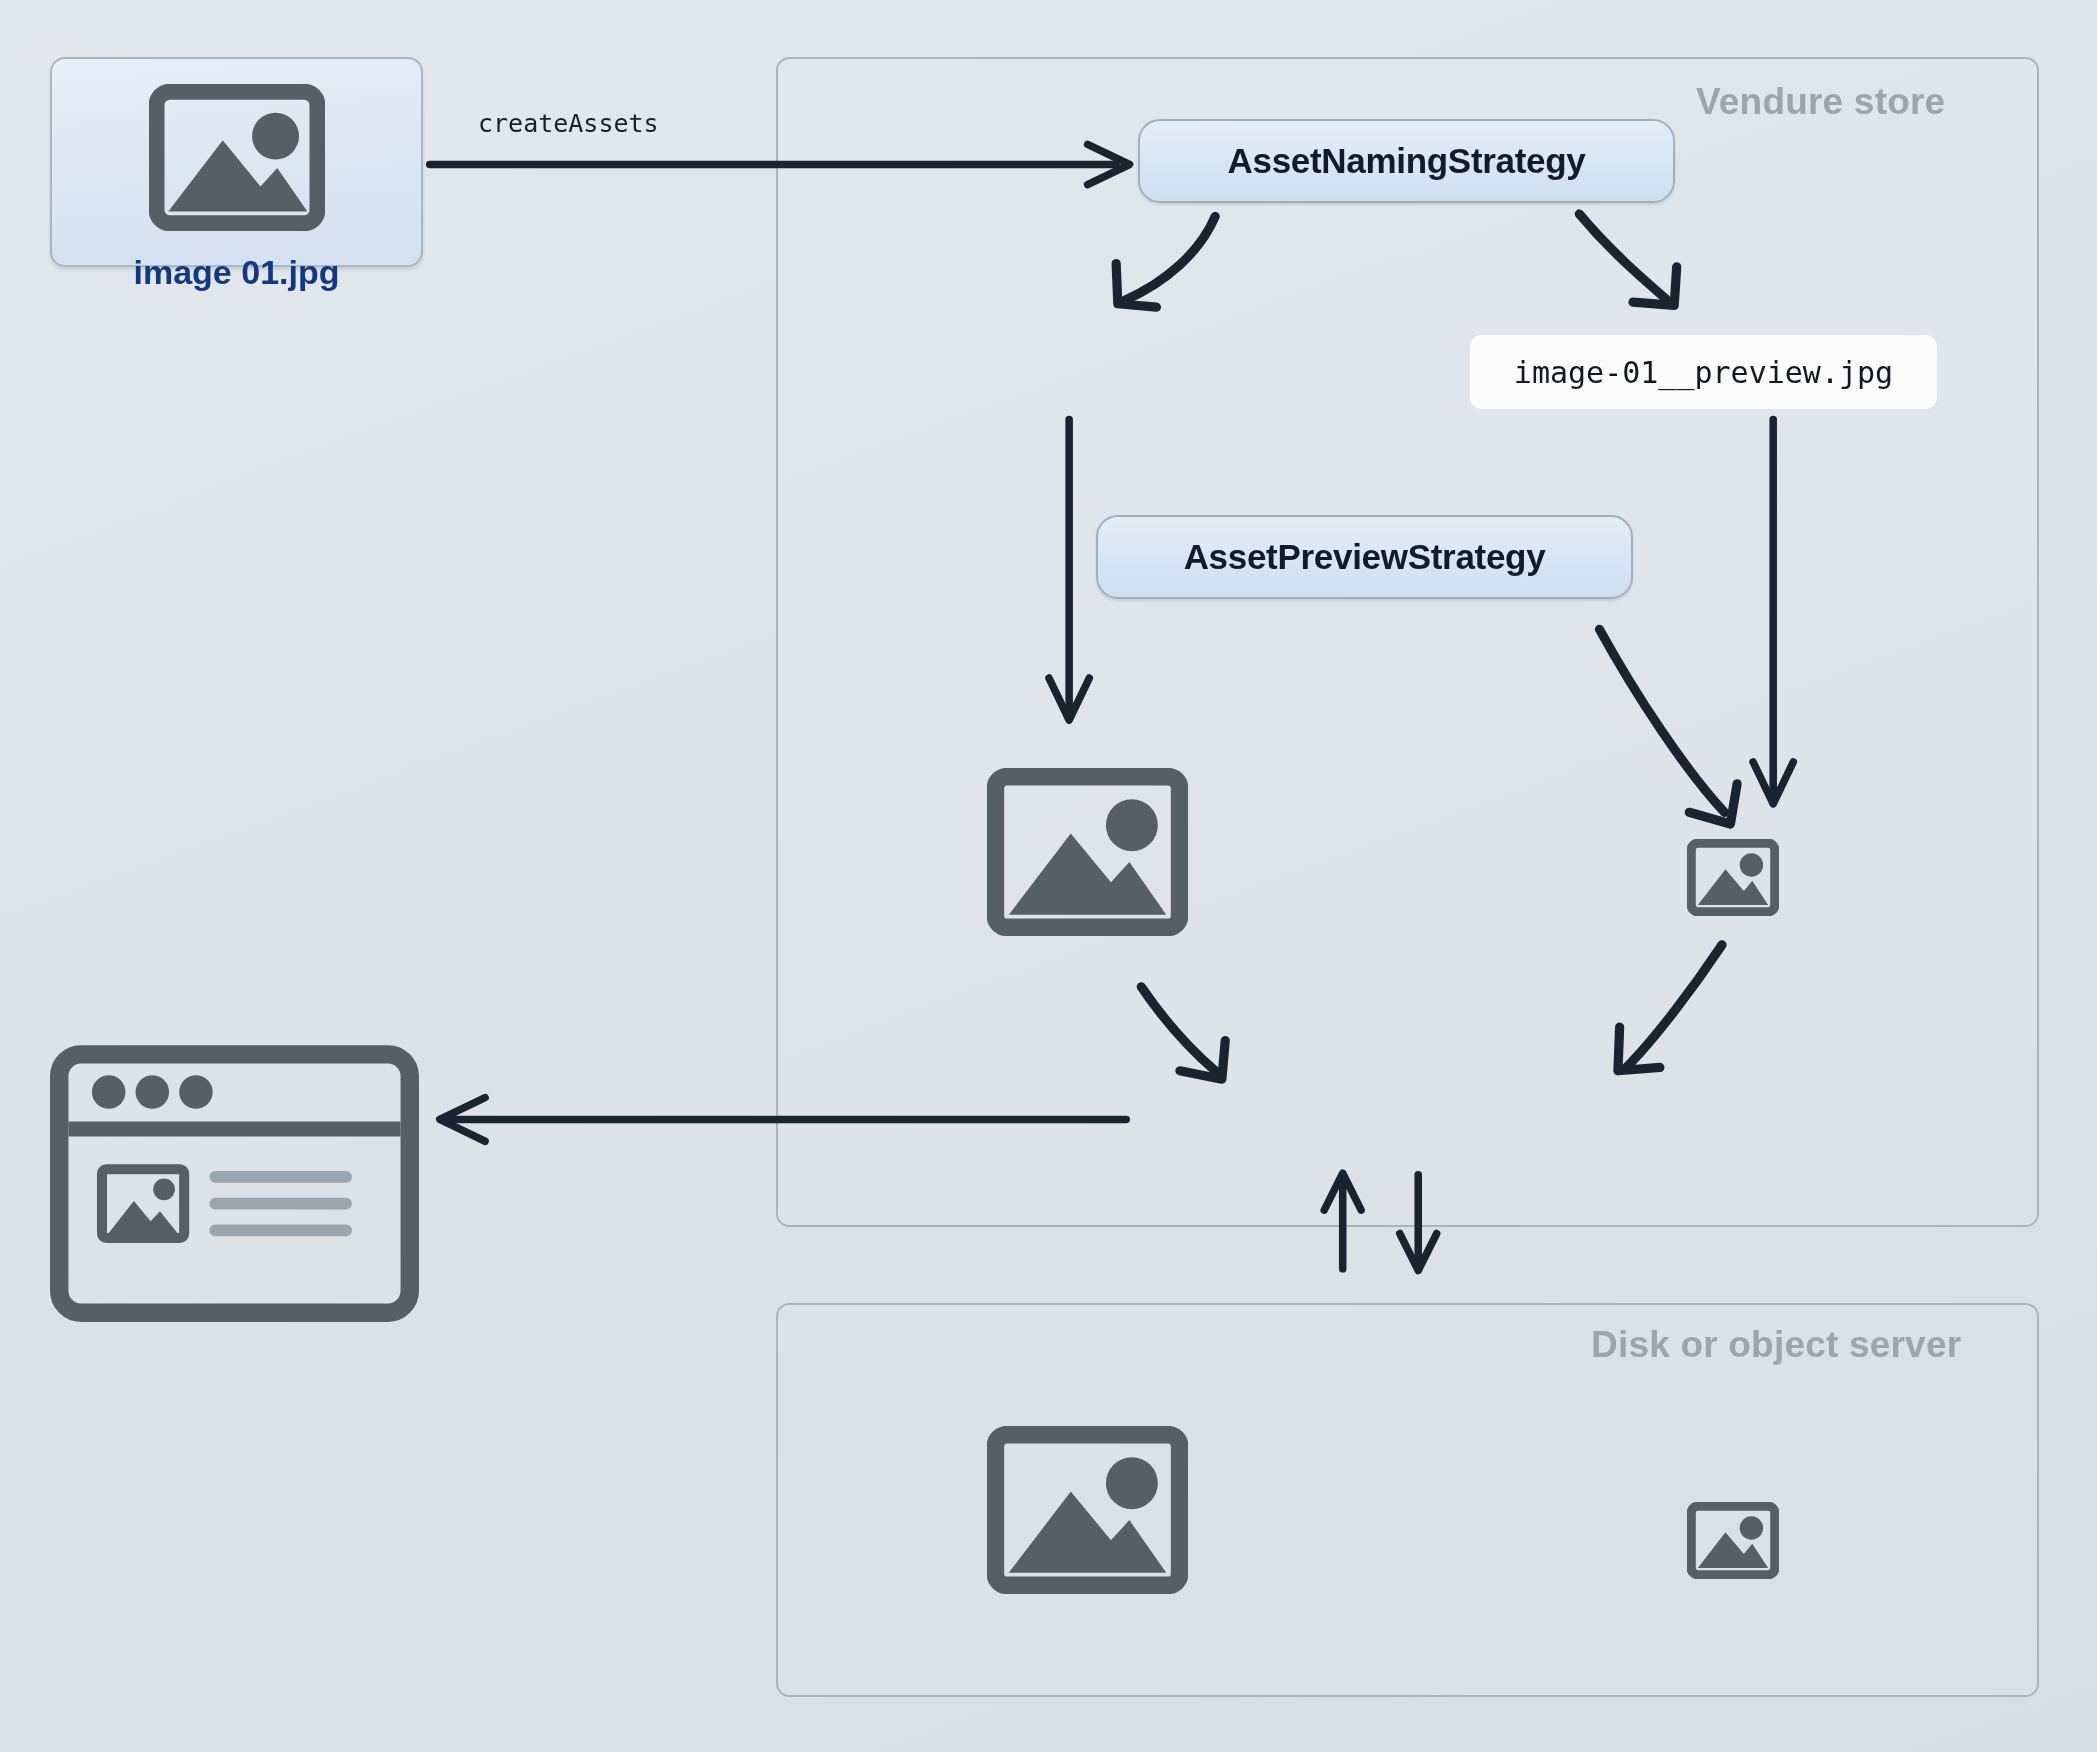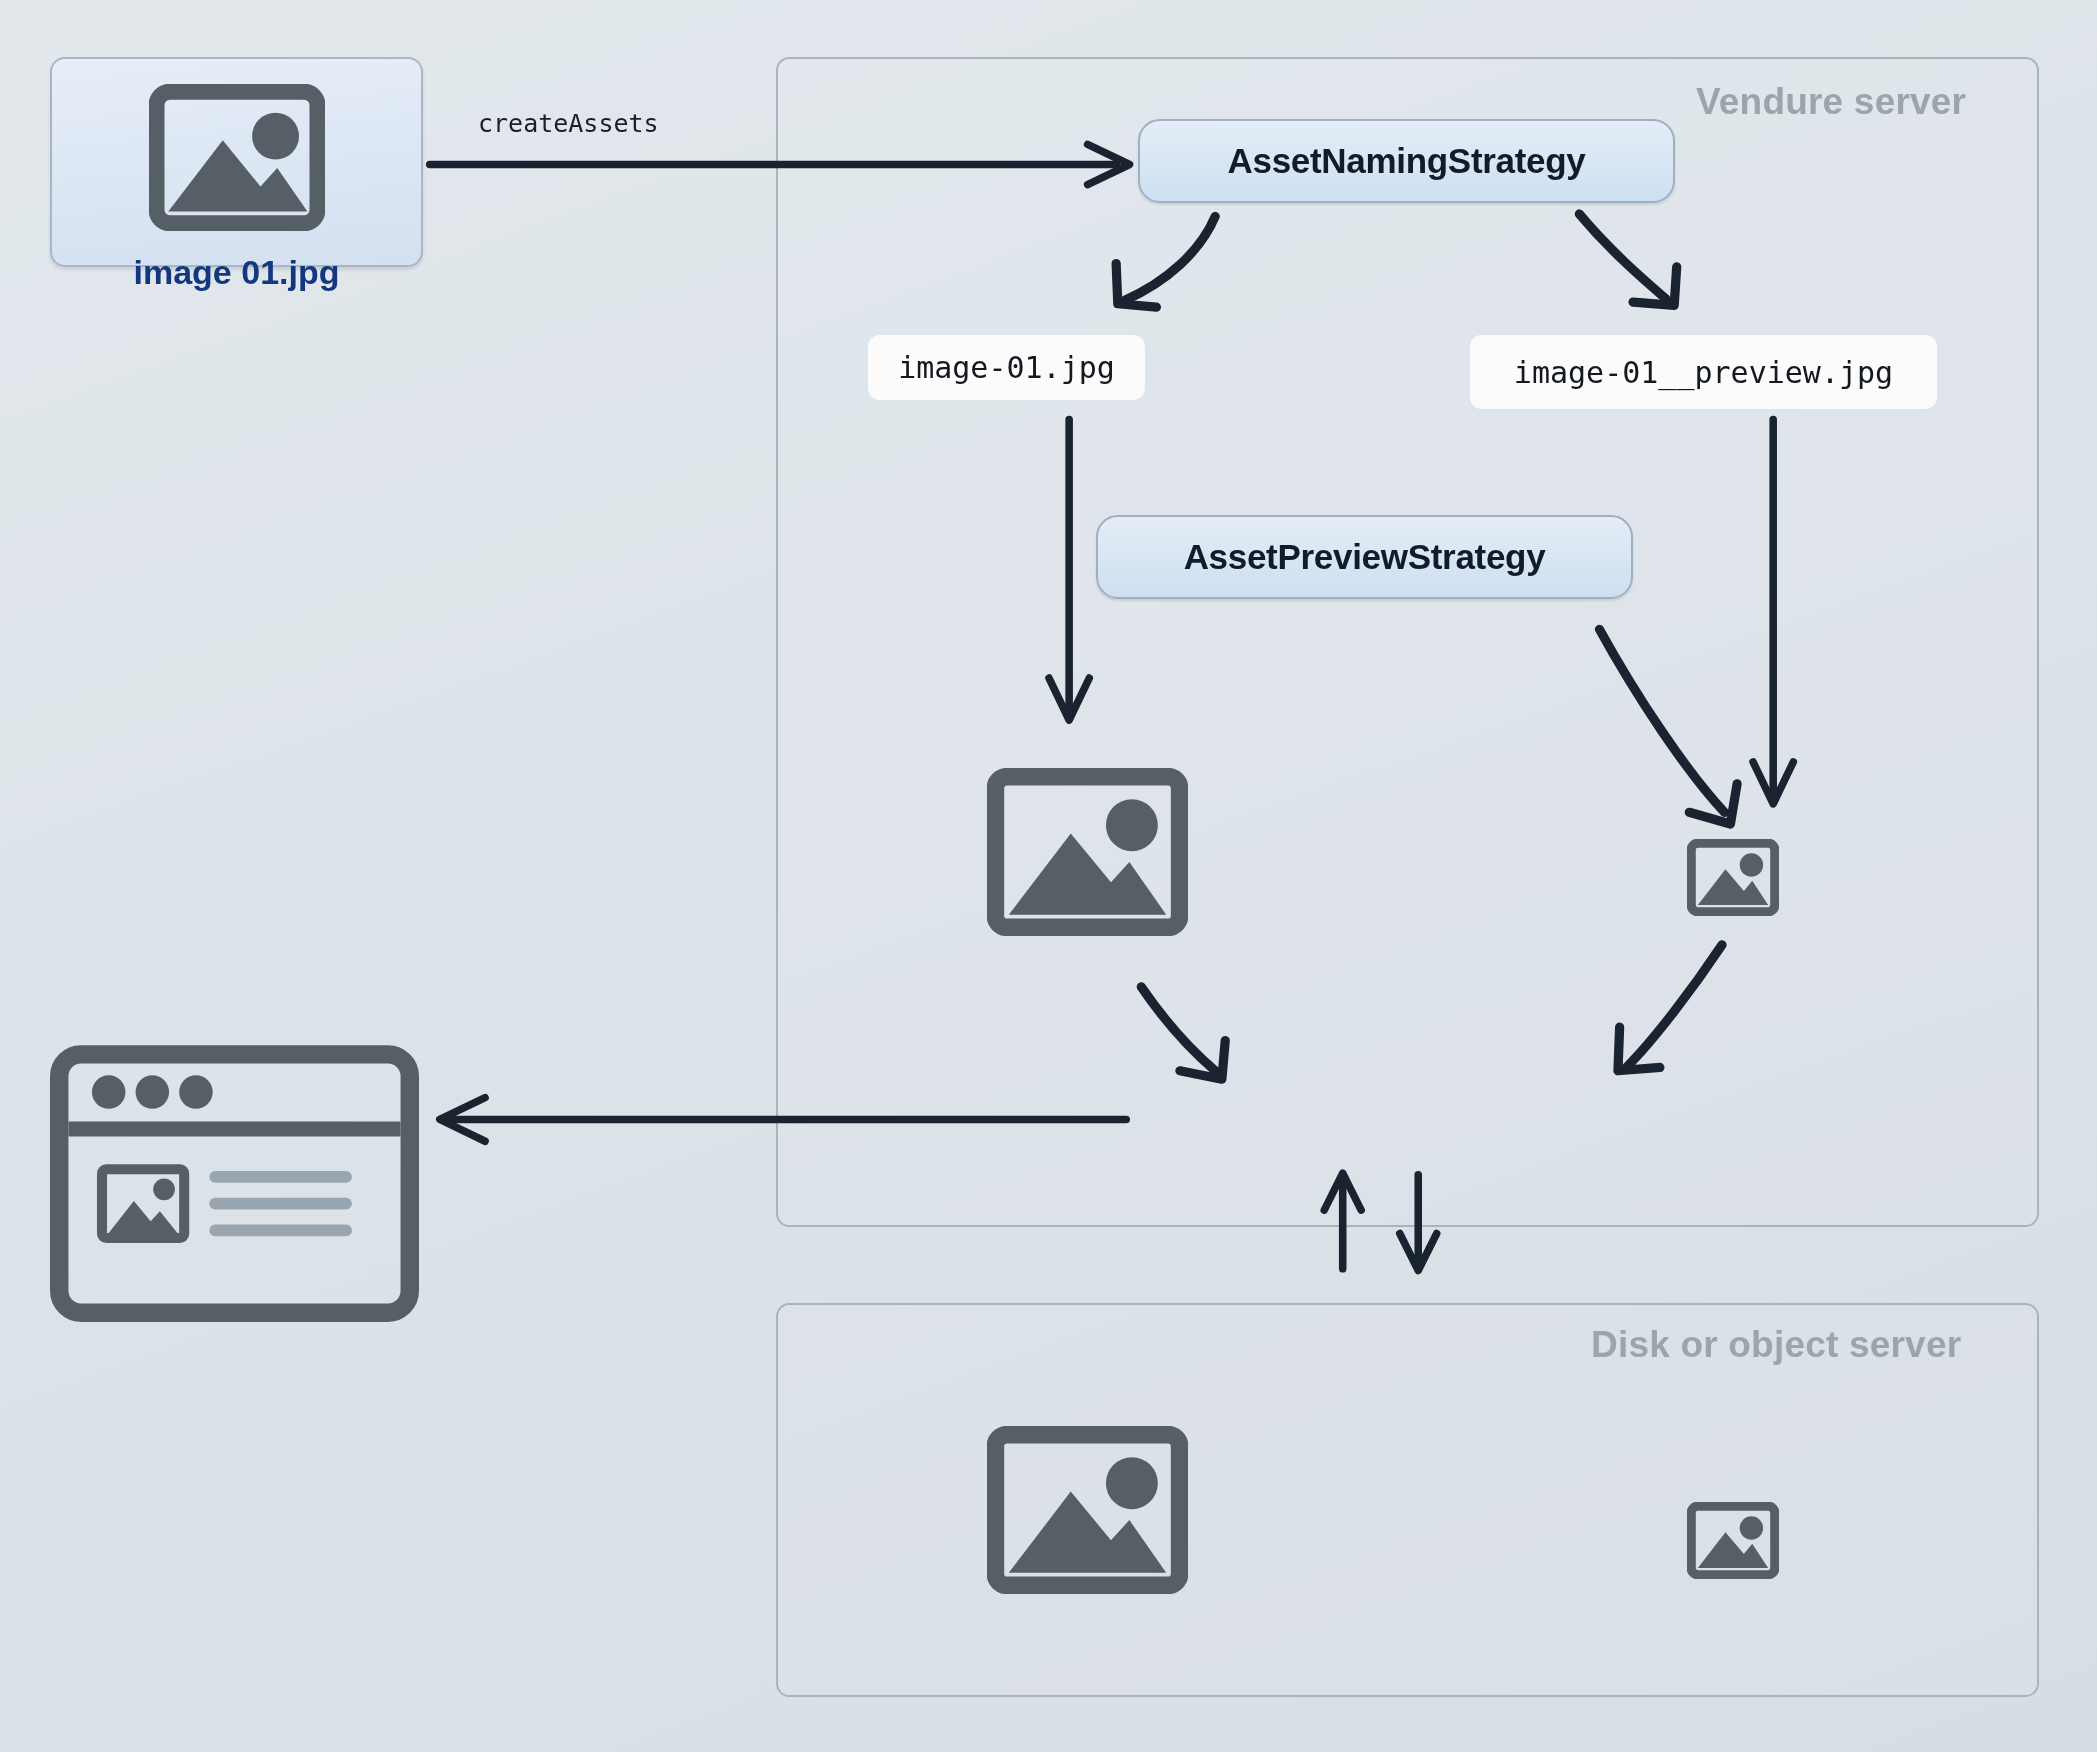--- a/index.html
+++ b/index.html
@@ -108,21 +108,21 @@
     pointer-events: none;
   }
   .ico { position: absolute; }
 </style>
 </head>
 <body>
 
 <div id="stage">
 
   <div class="group" style="left:776px; top:57px; width:1263px; height:1170px;"></div>
-  <div class="group-label" style="left:1696px; top:81px; font-size:37px;">Vendure server</div>
+  <div class="group-label" style="left:1696px; top:81px; font-size:37px;">Vendure store</div>
 
   <div class="group" style="left:776px; top:1303px; width:1263px; height:394px;"></div>
   <div class="group-label" style="left:1591px; top:1324px; font-size:37px;">Disk or object server</div>
 
   <div class="asset-card" style="left:50px; top:57px; width:373px; height:210px;">
     <div class="ico" style="position:relative; margin-top:25px;">
       <svg width="176" height="147" viewBox="0 0 210 175" aria-hidden="true">
         <rect x="9" y="9" width="192" height="157" rx="16" ry="16" fill="none" stroke="#575f66" stroke-width="19"></rect>
         <circle cx="151" cy="62" r="28" fill="#575f66"></circle>
         <path d="M23 152 L88 67 L133 122 L153 100 L189 152 Z" fill="#575f66"></path>
@@ -151,23 +151,20 @@
 
   <div class="strategy" style="left:1138px; top:119px; width:537px; height:84px;">
     <span>AssetNamingStrategy</span>
   </div>
 
   <div class="strategy" style="left:1096px; top:515px; width:537px; height:84px;">
     <span>AssetPreviewStrategy</span>
   </div>
 
 
-  <div class="filechip" style="left:868px; top:335px; width:277px; height:65px;">
-    <span>image-01.jpg</span>
-  </div>
 
   <div class="filechip" style="left:1470px; top:335px; width:467px; height:74px;">
     <span>image-01__preview.jpg</span>
   </div>
 
   <div class="edge-label" style="left:478px; top:109px;">createAssets</div>
 
   <div class="ico" style="left:987px; top:768px;">
     <svg width="201" height="168" viewBox="0 0 240 200" aria-hidden="true">
       <rect x="10" y="10" width="220" height="180" rx="14" ry="14" fill="none" stroke="#575f66" stroke-width="21"></rect>

